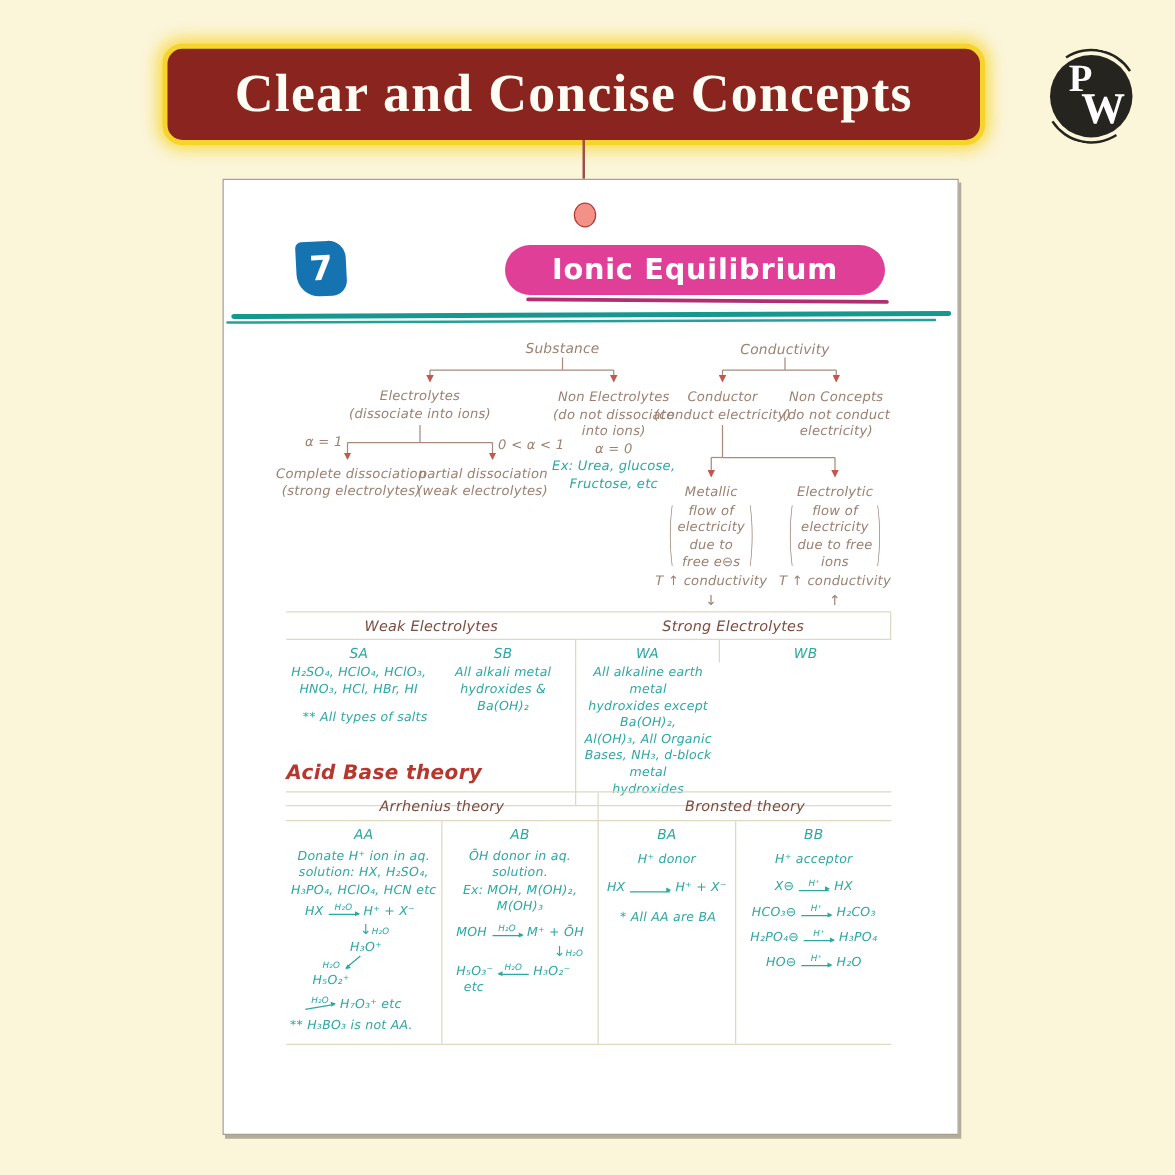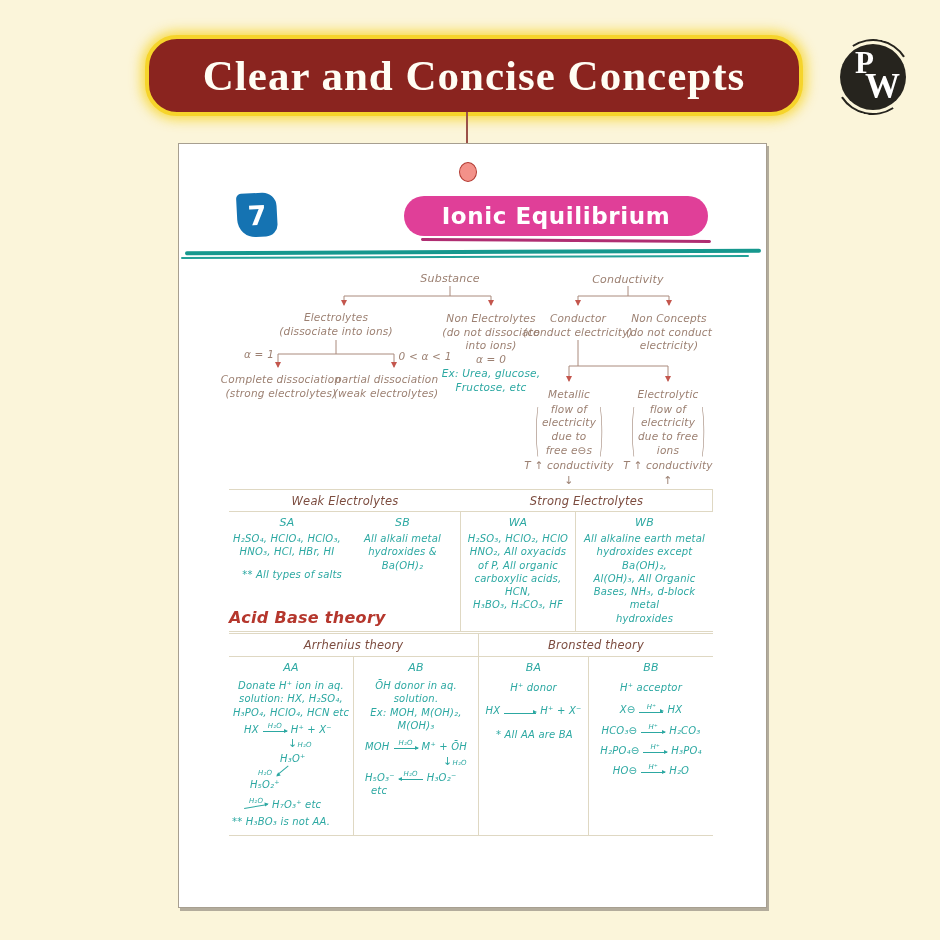--- a/index.html
+++ b/index.html
@@ -1,22 +1,22 @@
 <!DOCTYPE html>
 <html><head>
 <meta charset="utf-8">
 <style>
   html,body{margin:0;padding:0;}
   .canvas{position:relative;width:940px;height:940px;background:#FBF5DA;overflow:hidden;
           font-family:"DejaVu Sans",sans-serif;}
 
   
   .banner{position:absolute;left:130px;top:35px;width:650px;height:73px;background:#8A241F;
-          border:4px solid #F6D42B;border-radius:32px;display:flex;align-items:center;justify-content:center;
-          box-shadow:0 0 12px 4px rgba(246,212,43,.8);margin-left:15px;}
+          border:4px solid #F6D42B;border-radius:16px;display:flex;align-items:center;justify-content:center;
+          box-shadow:0 0 12px 4px rgba(246,212,43,.8);}
   .banner-title{font-family:"Liberation Serif",serif;font-weight:bold;font-size:43px;color:#FFFDF4;letter-spacing:1px;}
 
   .logo{position:absolute;left:840px;top:44px;width:66px;height:66px;background:#26241E;border-radius:50%;}
   .logo::before{content:'';position:absolute;left:-5px;top:-5px;right:-5px;bottom:-5px;border:2.5px solid #26241E;
           border-left-color:transparent;border-right-color:transparent;border-radius:50%;transform:rotate(12deg);}
   .logo-p{position:absolute;left:15px;top:1px;font-family:"Liberation Serif",serif;font-weight:bold;font-size:31px;color:#FFFFFF;}
   .logo-w{position:absolute;left:25px;top:23px;font-family:"Liberation Serif",serif;font-weight:bold;font-size:35px;color:#FFFFFF;}
 
   .pin-line{position:absolute;left:466px;top:112px;width:1.5px;height:52px;background:#9B5148;}
 
@@ -198,25 +198,20 @@
       <div class="cl brd-r">WA</div>
       <div class="cl">WB</div>
 
       <div class="td">
         <div class="pre">H₂SO₄, HClO₄, HClO₃,
 HNO₃, HCl, HBr, HI</div>
         <div class="sa-note">** All types of salts</div>
       </div>
       <div class="td pre brd-r">All alkali metal
 hydroxides &amp; Ba(OH)₂</div>
-      <div class="td pre brd-r">H₂SO₃, HClO₂, HClO
-HNO₂, All oxyacids
-of P, All organic
-carboxylic acids, HCN,
-H₃BO₃, H₂CO₃, HF</div>
       <div class="td pre">All alkaline earth metal
 hydroxides except Ba(OH)₂,
 Al(OH)₃, All Organic
 Bases, NH₃, d-block metal
 hydroxides</div>
     </div>
 
     <div class="ab-title">Acid Base theory</div>
 
     <div class="abtable">

